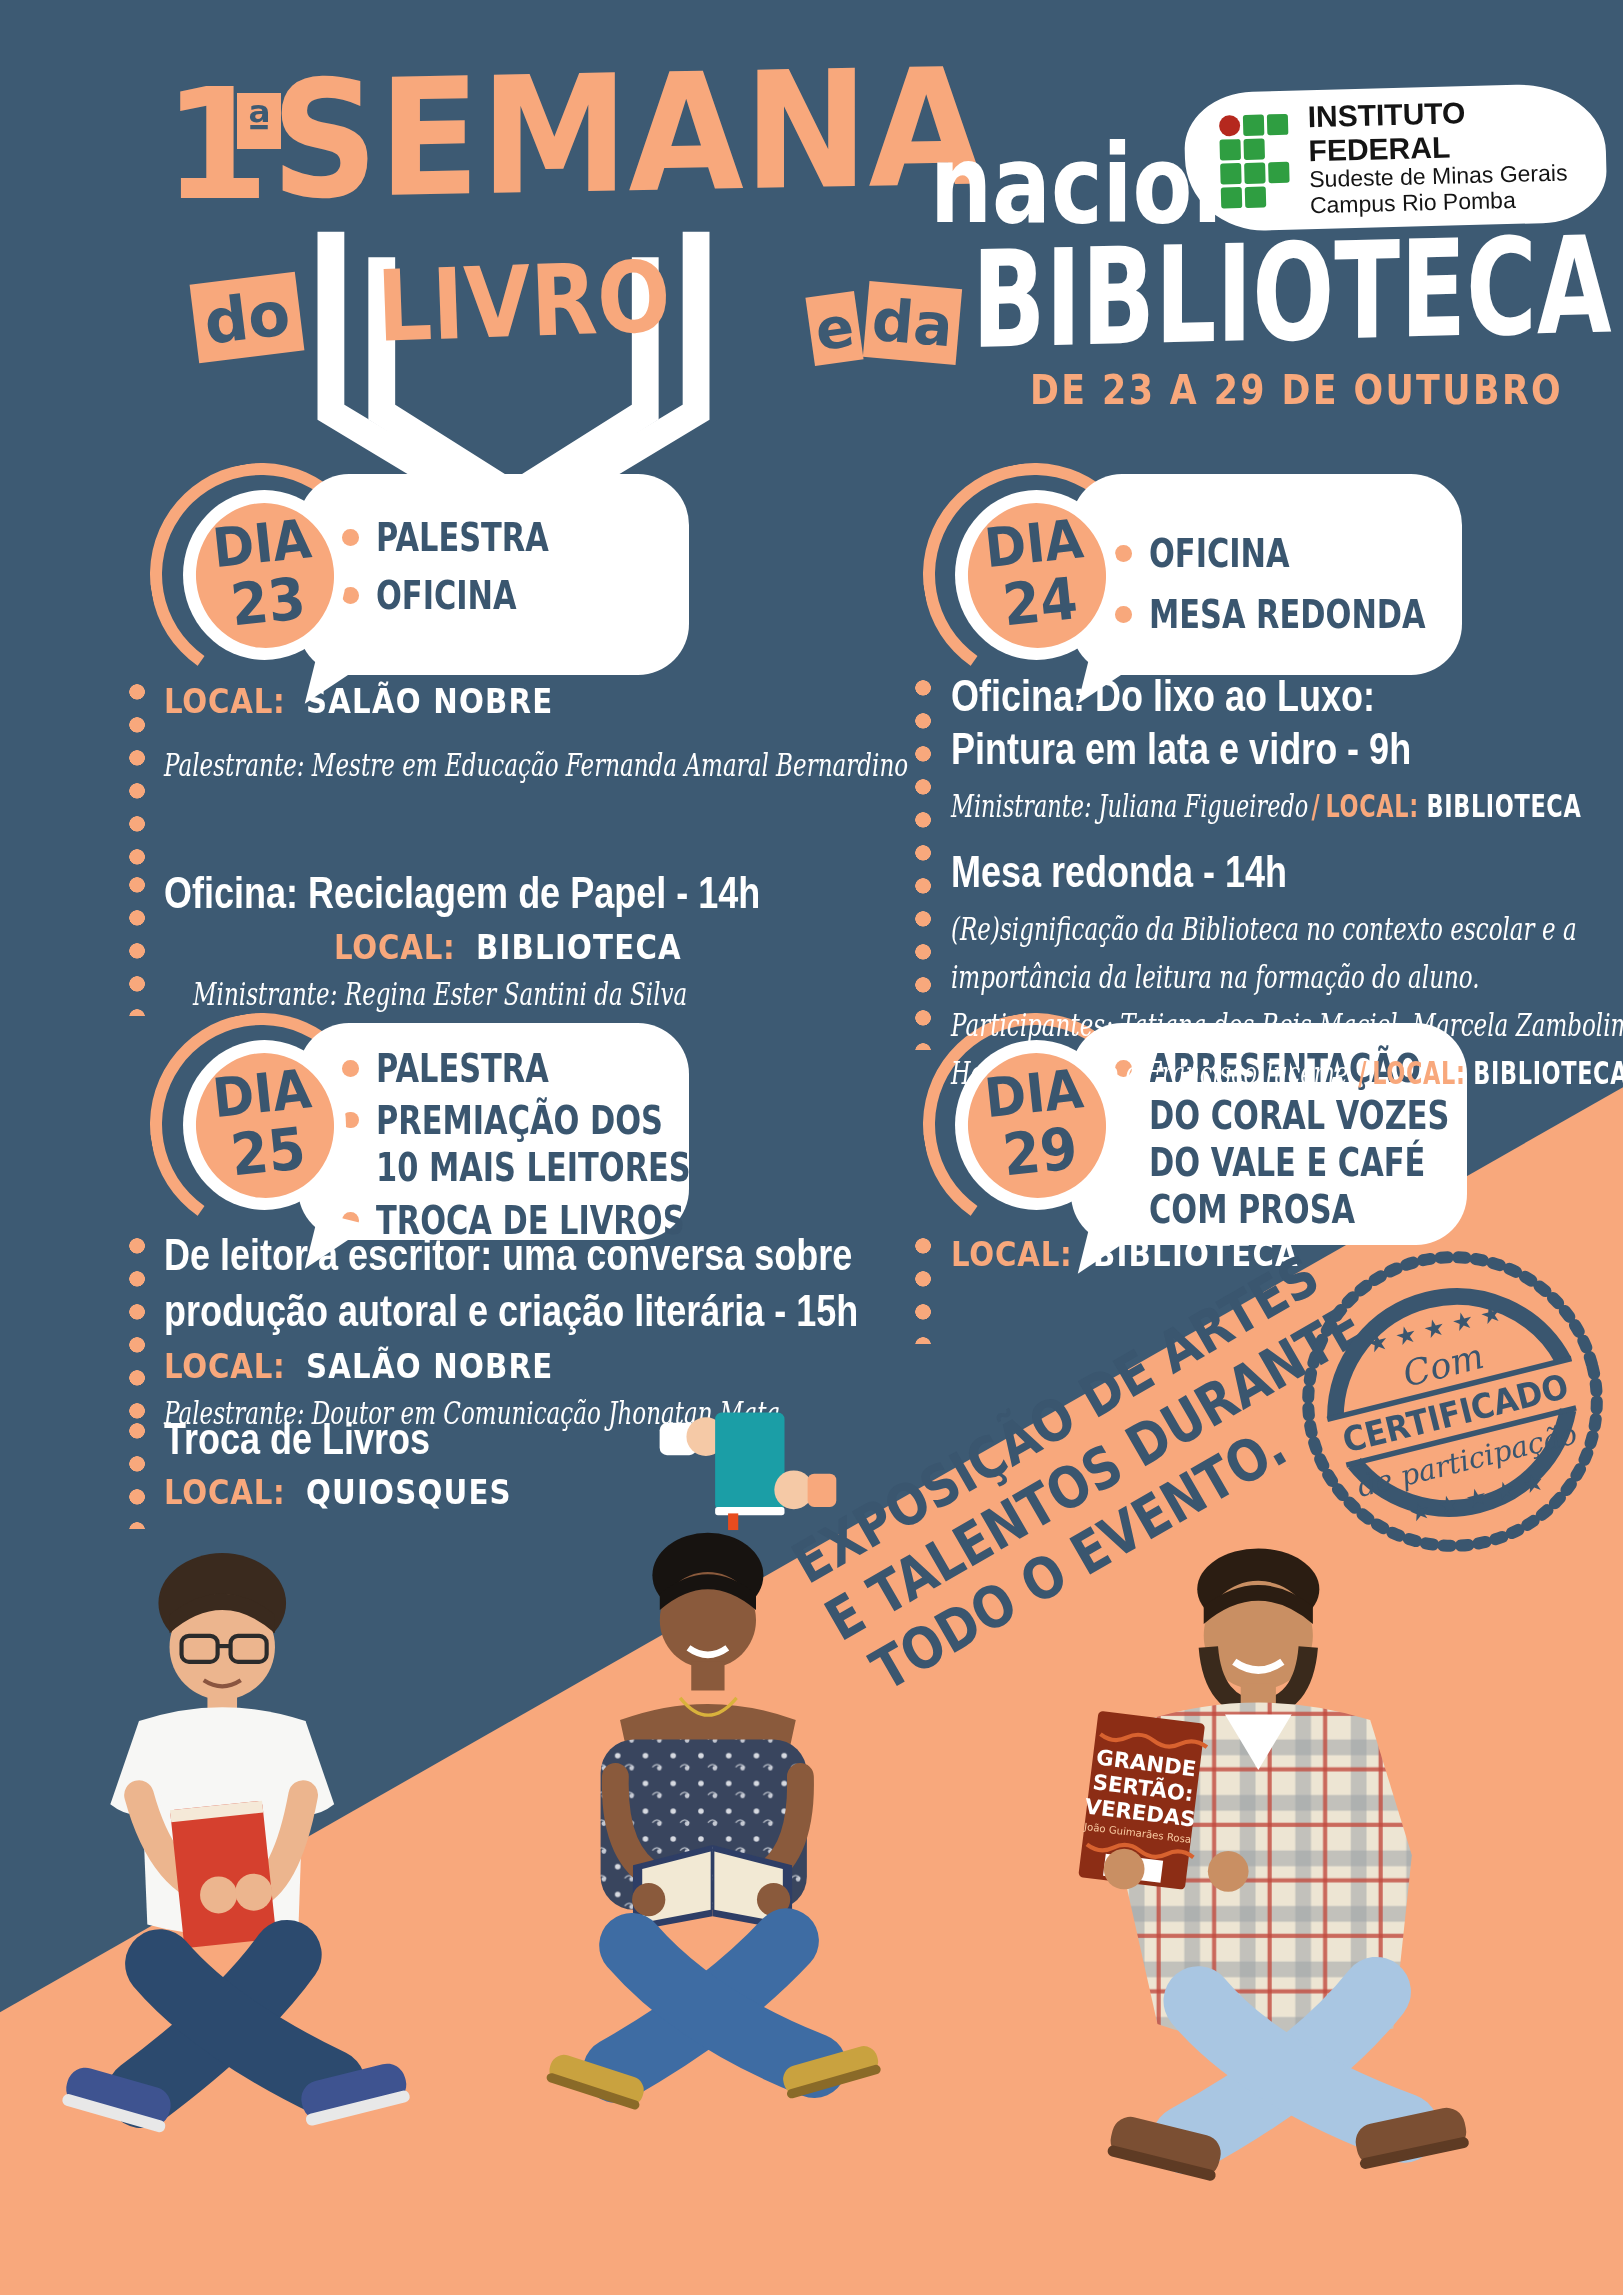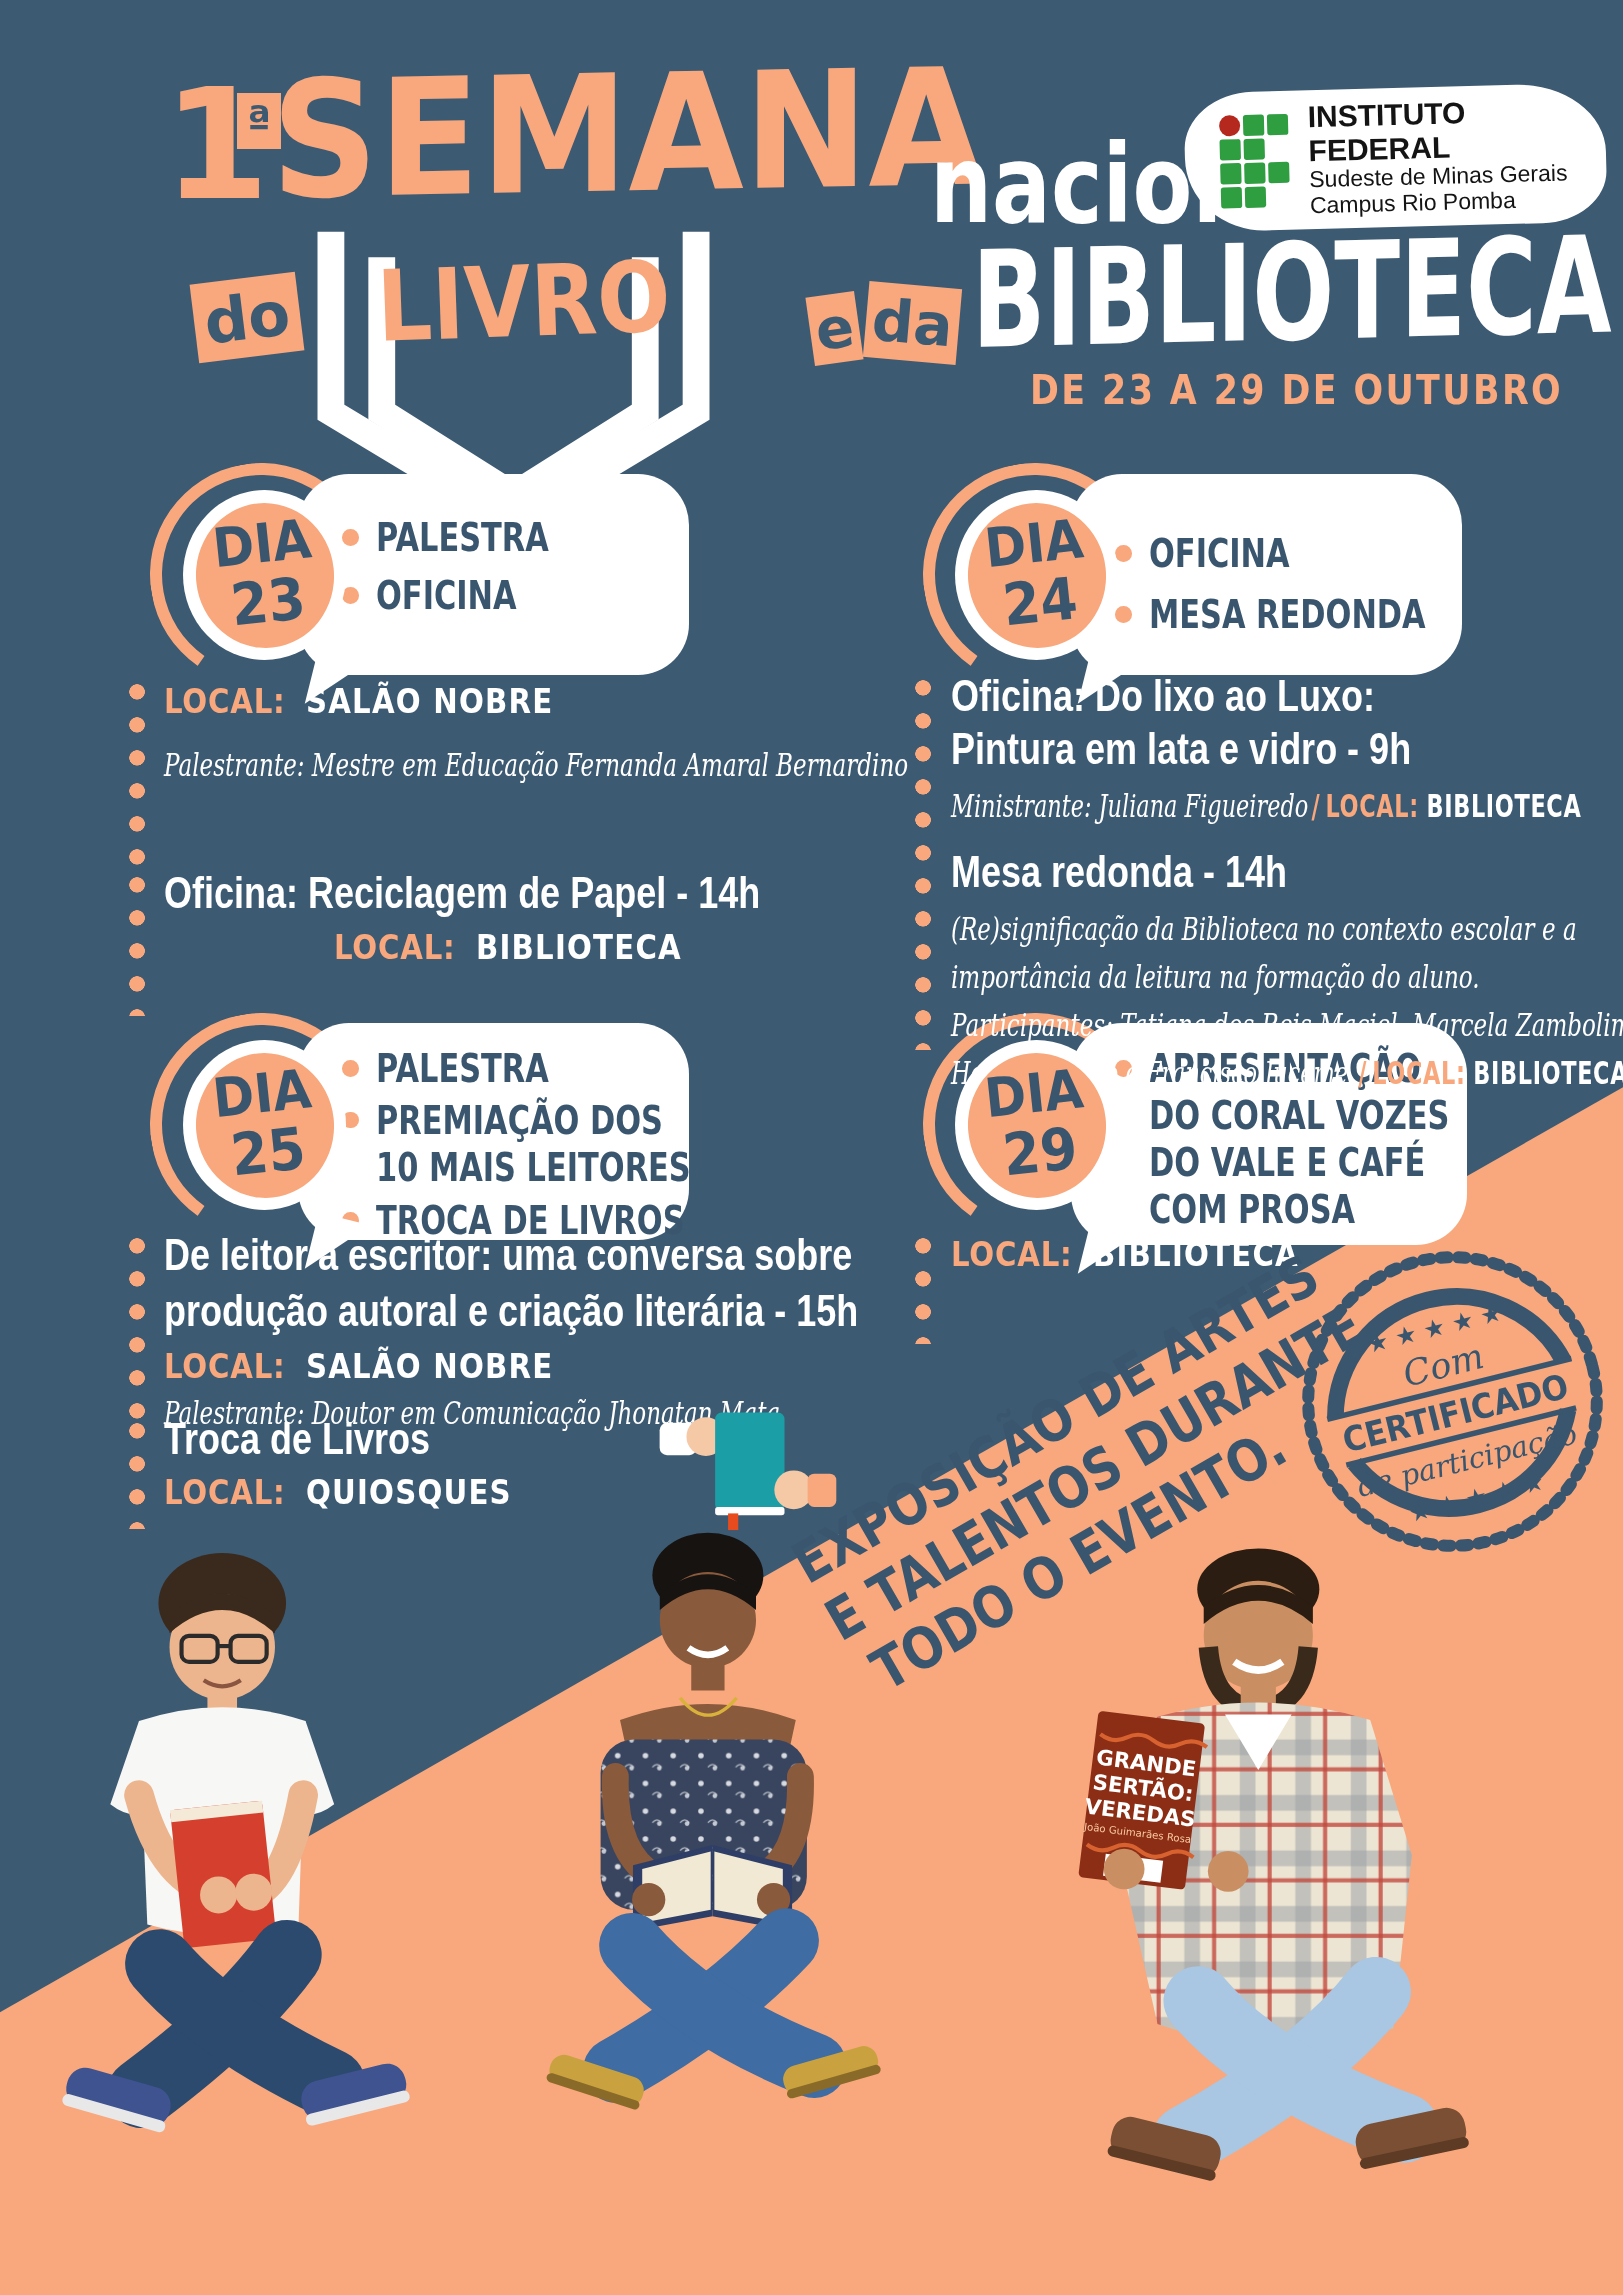--- a/index.html
+++ b/index.html
@@ -236,20 +236,23 @@
   <div class="abs ev" style="left:164px;top:866px;text-align:center;">
     <div class="ev-title">
       <span class="line">Oficina: Reciclagem de Papel - 14h</span>
     </div>
     <div style="margin-top:8.3px;">
       <span class="local-line">
         <span class="local-label">LOCAL:</span>
         <span class="local-value">BIBLIOTECA</span>
       </span>
     </div>
+    <div style="margin-top:2.8px;">
+      <span class="script-line">Ministrante: Regina Ester Santini da Silva</span>
+    </div>
   </div>
 
   <div class="abs dotcol" style="left:915px;top:680px;height:370px;"></div>
   <div class="abs ev" style="left:951px;top:669px;">
     <div class="ev-title">
       <span class="line">Oficina: Do lixo ao Luxo:</span>
       <span class="line">Pintura em lata e vidro - 9h</span>
     </div>
     <div style="margin-top:6.5px;white-space:nowrap;">
       <span class="script-line" style="transform:scaleX(.70);">

